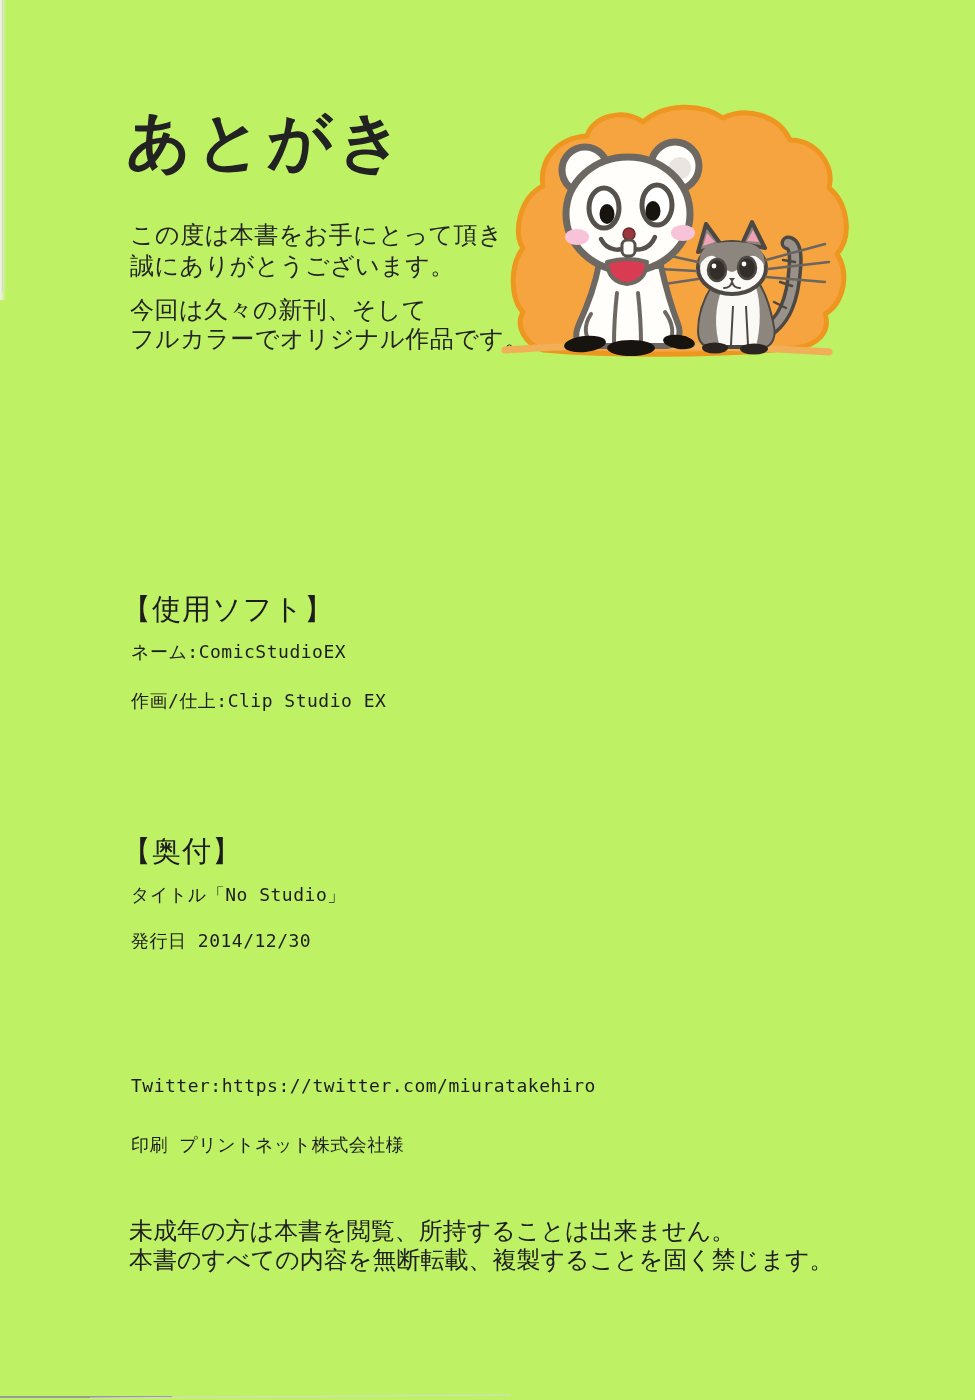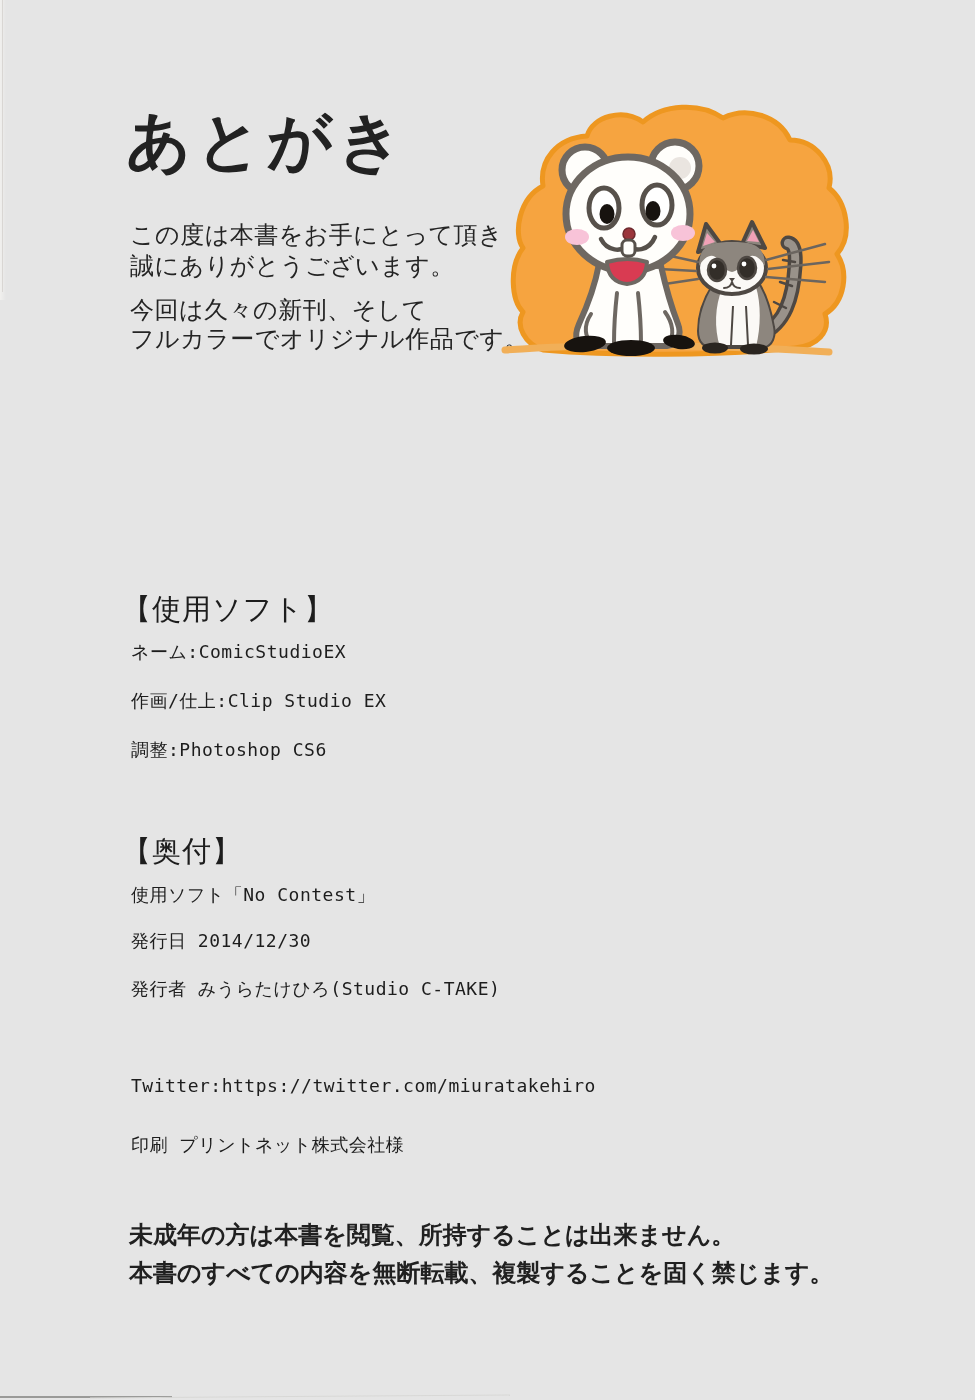--- a/index.html
+++ b/index.html
@@ -4,21 +4,21 @@
 <style>
   html,body{margin:0;padding:0;}
   body{
     width:975px;height:1400px;
     background:#fefefe;
     position:relative;
     overflow:hidden;
     font-family:"Liberation Sans", sans-serif;
     color:#1e1e1e;
   }
-  .page{position:absolute;inset:0;background:#e5e5e5;}
+  .page{position:absolute;inset:0;background:#bef264;}
   
   .scan-left-line{position:absolute;left:2px;top:0;width:1px;height:292px;background:#d9d6d3;}
   .scan-bottom-line{position:absolute;left:0;bottom:2px;width:172px;height:2px;background:#9a9a98;}
   .scan-bottom-line2{position:absolute;left:90px;bottom:3px;width:420px;height:1px;background:#d8d8d6;transform:rotate(-0.4deg);}
   .scan-left-shade{position:absolute;left:0;top:0;width:6px;height:300px;background:linear-gradient(to right,#f1f0ee,rgba(255,255,255,0));}
 
   .title{
     position:absolute;left:126px;top:98px;
     font-size:64px;font-weight:600;letter-spacing:5px;
     color:#222;
@@ -50,23 +50,23 @@
   .soft-3{top:738px;}
   .colo-1{top:883px;}
   .colo-2{top:929px;}
   .colo-3{top:977px;}
   .colo-4{top:1027px;left:127px;}
   .colo-5{top:1075px;}
   .colo-6{top:1121px;margin-top:12px;}
 
   .footer{
     position:absolute;left:129px;top:1216px;
-    font-size:24px;line-height:38px;letter-spacing:0px;
+    font-size:24px;line-height:29px;letter-spacing:0px;
     white-space:pre-line;color:#202020;
-    font-weight:700;
+    font-weight:400;
   }
 
   .illustration{
     position:absolute;left:495px;top:86px;width:372px;height:288px;
   }
 </style>
 </head>
 <body>
 
 <div class="page">
@@ -167,25 +167,23 @@
 
       <path d="M 112 176 Q 133 170 152 176 Q 151 196 132 198 Q 113 196 112 176 Z" fill="#D93B52" stroke="#6E6862" stroke-width="4" stroke-linejoin="round"></path>
 
       <rect x="127" y="154" width="13" height="16" rx="5" fill="#FFFEFB" stroke="#57514B" stroke-width="3"></rect>
     </g>
   </svg>
 
   <div class="sec-heading soft-heading">【使用ソフト】</div>
   <div class="mono-line soft-1">ネーム:ComicStudioEX</div>
   <div class="mono-line soft-2">作画/仕上:Clip Studio EX</div>
-  <div class="mono-line soft-3">調整:Photoshop CS6</div>
 
   <div class="sec-heading okuzuke-heading">【奥付】</div>
-  <div class="mono-line colo-1">使用ソフト「No Contest」</div>
+  <div class="mono-line colo-1">タイトル「No Studio」</div>
   <div class="mono-line colo-2">発行日 2014/12/30</div>
-  <div class="mono-line colo-3">発行者 みうらたけひろ(Studio C-TAKE)</div>
   <div class="mono-line colo-5">Twitter:https://twitter.com/miuratakehiro</div>
   <div class="mono-line colo-6">印刷 プリントネット株式会社様</div>
 
   <div class="footer">未成年の方は本書を閲覧、所持することは出来ません。
 本書のすべての内容を無断転載、複製することを固く禁じます。</div>
 
 </div>
 
 </body></html>

